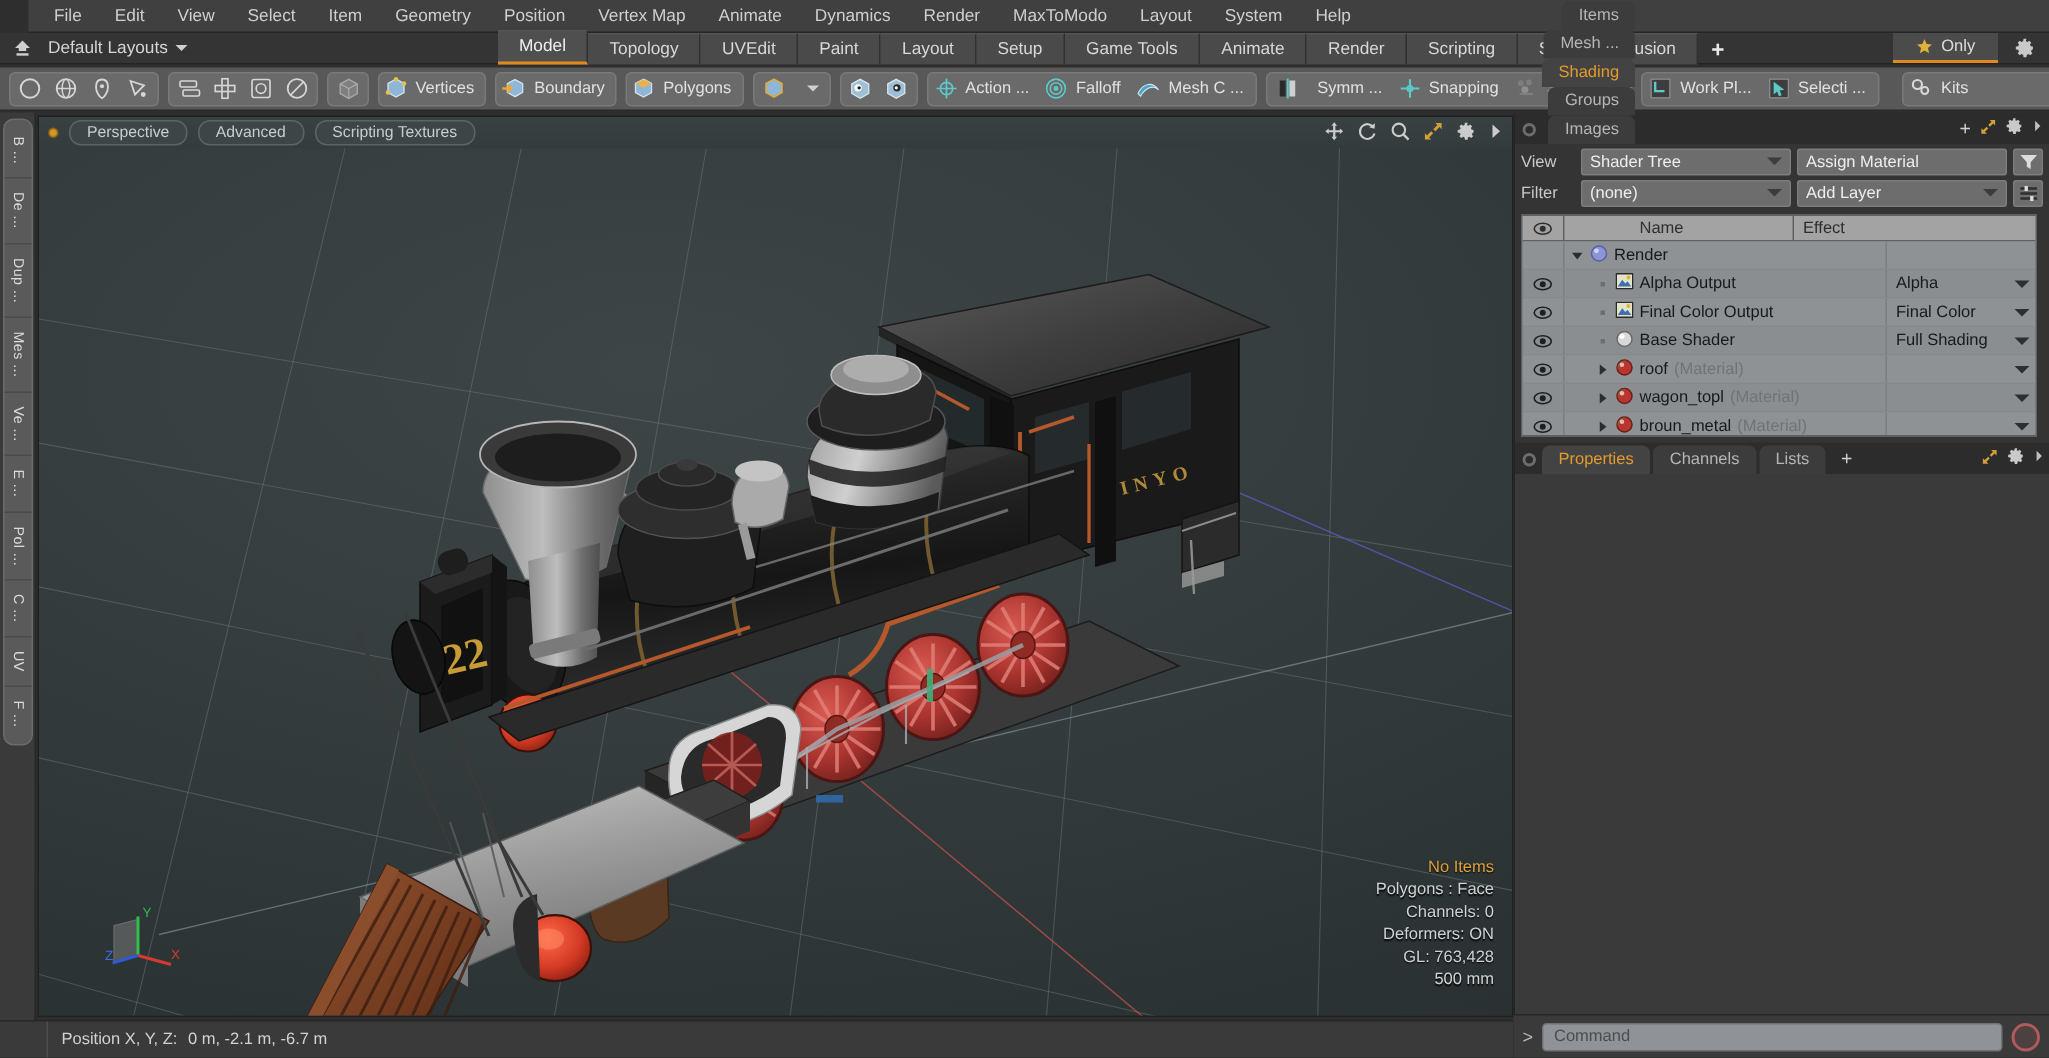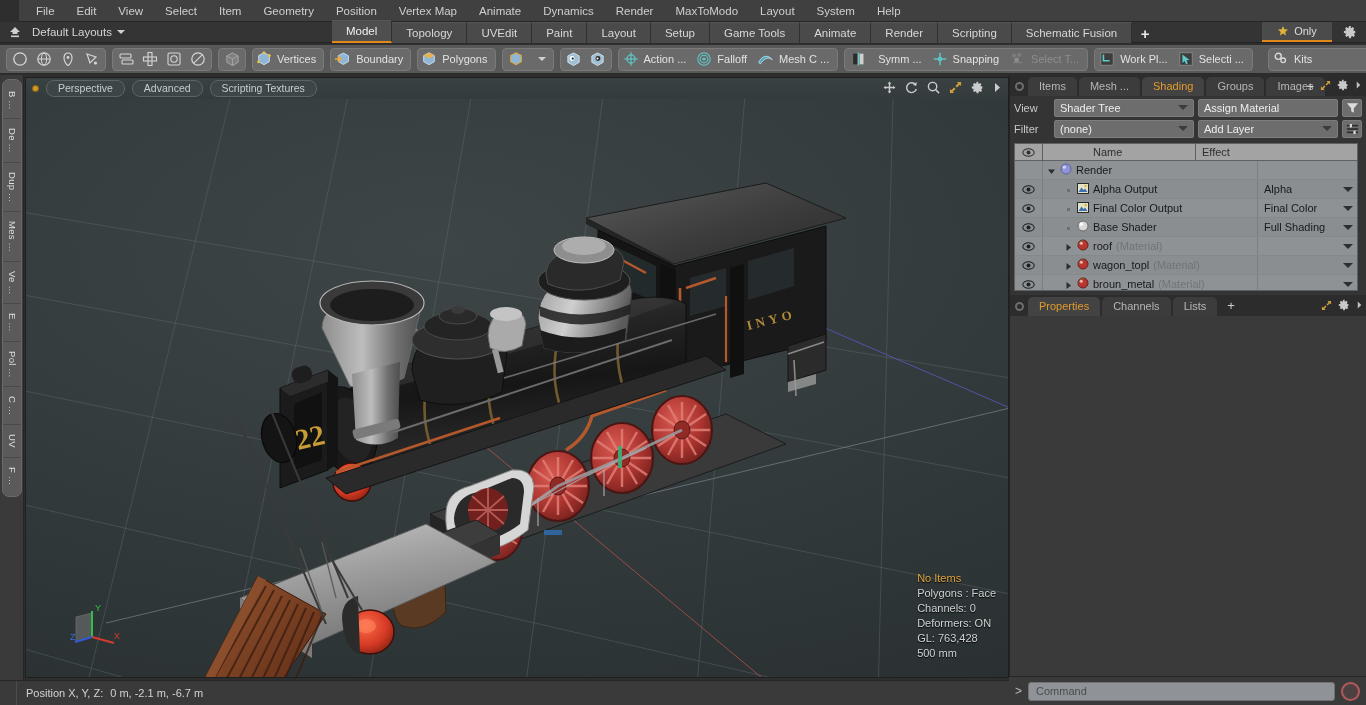--- a/index.html
+++ b/index.html
@@ -67,29 +67,29 @@
             padding-left:6px;box-sizing:border-box;z-index:9;}
   .dot{width:7px;height:7px;border-radius:50%;background:#d59b2a;margin-right:7px;box-shadow:0 0 2px #000 inset;}
   .vpchip{height:15px;line-height:15px;padding:0 11px;border:1px solid #5c6466;border-radius:8px;
           background:#3d4547;color:#c6cdcf;font-size:10.5px;margin-right:7px;cursor:default;}
   .vpicons{position:absolute;right:6px;top:0;height:21px;display:flex;align-items:center;gap:9px;}
   .vpicons .ic{cursor:default;opacity:.92;}
 
   
   .grid{position:absolute;inset:0;z-index:2;}
   
-  .hud{position:absolute;right:12px;bottom:16px;z-index:8;line-height:15px;
+  .hud{position:absolute;right:12px;bottom:16px;text-align:right;z-index:8;line-height:15px;
        font-size:11px;color:#cfd3d4;text-shadow:0 1px 1px #000;}
   .hud .noitems{color:#e0a33a;}
   .gizmo{position:absolute;left:36px;bottom:22px;width:70px;height:56px;z-index:8;}
 
   
   .statusbar{position:absolute;left:0;top:680px;width:1009px;height:25px;background:#3a3a3a;
              border-top:1px solid #262626;box-sizing:border-box;display:flex;align-items:center;}
-  .statusfield{margin-left:16px;height:25px;display:flex;align-items:center;padding-left:9px;
+  .statusfield{margin-left:31px;height:25px;display:flex;align-items:center;padding-left:9px;
                border-left:1px solid #4c4c4c;color:#d2d2d2;font-size:11px;}
 
   
   .rpanel{position:absolute;left:1009px;top:75px;width:357px;height:630px;background:#343434;
           border-left:1px solid #242424;box-sizing:border-box;}
   .ptabs{height:21px;display:flex;align-items:flex-end;background:#2c2c2c;position:relative;}
   .pcirc{width:9px;height:9px;border-radius:50%;border:2px solid #6d6d6d;margin:0 4px 5px 5px;box-sizing:border-box;}
   .ptab{height:19px;line-height:19px;padding:0 11px;color:#b6b6b6;font-size:11px;
         background:#3c3c3c;border-radius:5px 5px 0 0;margin-right:2px;cursor:default;}
   .ptab.sel{background:#434343;color:#e39b2c;}
@@ -754,21 +754,21 @@
     <div class="statusfield">
       <span>Position X, Y, Z:</span>
       <span style="width:7px;display:inline-block;"></span>
       <span>0 m, -2.1 m, -6.7 m</span>
     </div>
   </div>
 
   <div class="rpanel">
     <div class="ptabs">
       <div class="pcirc"></div>
-      <div id="rp-tabs" style="display:flex;align-items:flex-end;">
+      <div id="rp-tabs" style="display:flex;align-items:flex-end;flex-direction:column;">
           <div class="ptab">Items</div>
           <div class="ptab">Mesh ...</div>
           <div class="ptab sel">Shading</div>
           <div class="ptab">Groups</div>
           <div class="ptab">Images</div>
         </div>
       <div class="ptabicons">
         <span style="color:#d0d0d0;font-size:13px;line-height:13px;">+</span>
         <span><svg width="11" height="11" viewBox="0 0 12 12">
               <path d="M11 1 L7 1 L8.4 2.4 L6 4.8 L7.2 6 L9.6 3.6 L11 5 Z M1 11 L5 11 L3.6 9.6 L6 7.2 L4.8 6 L2.4 8.4 L1 7 Z" fill="#d0a13a"></path>

